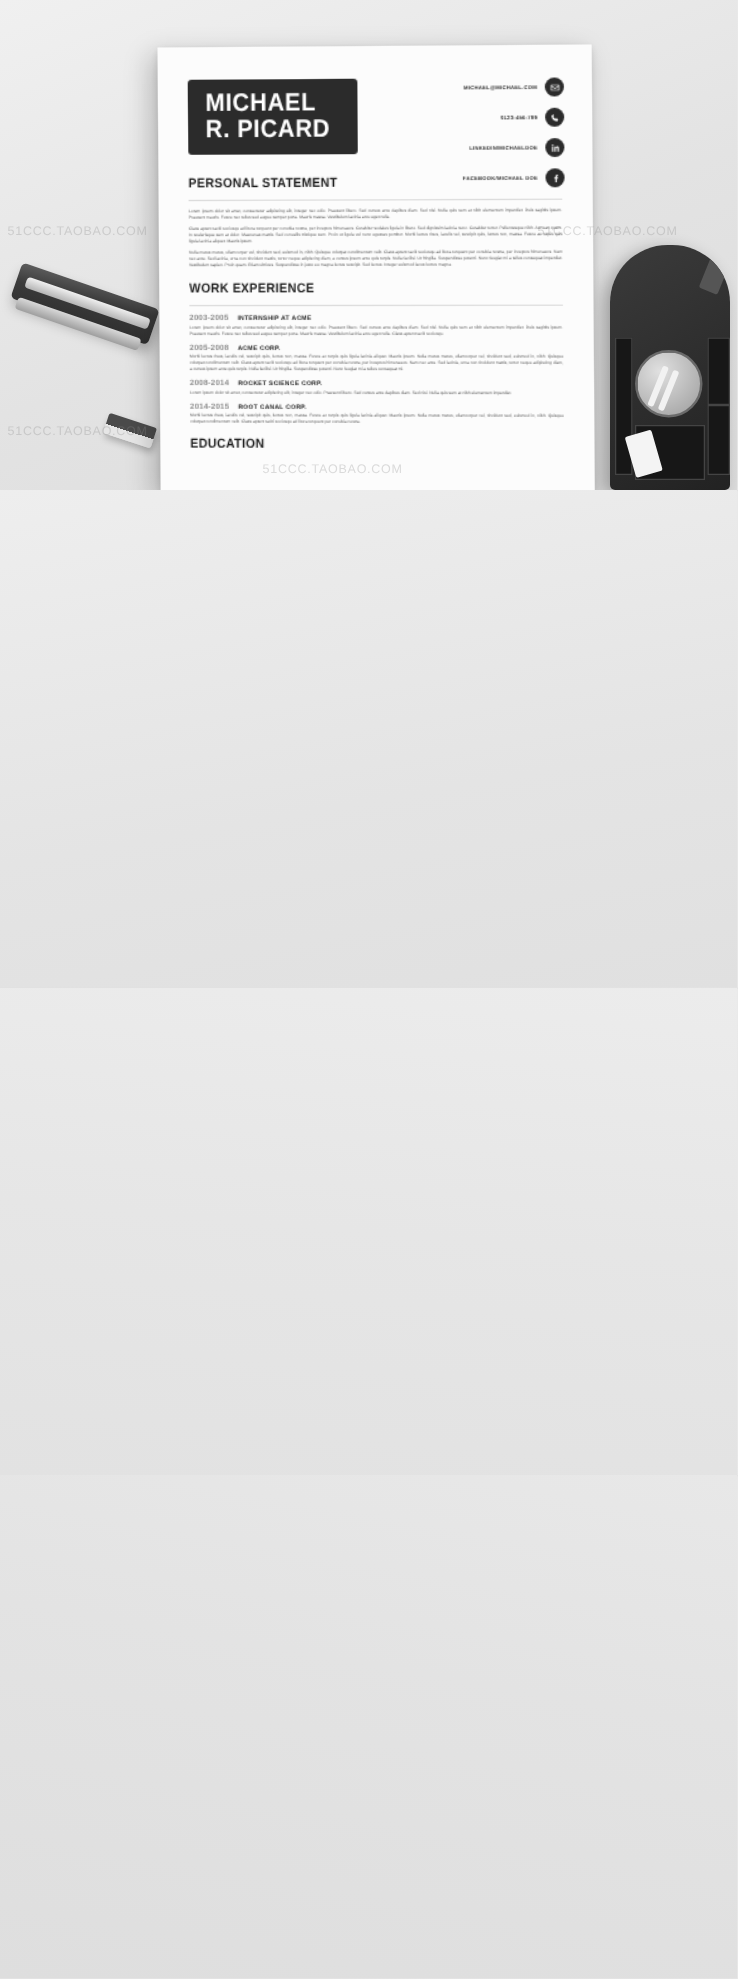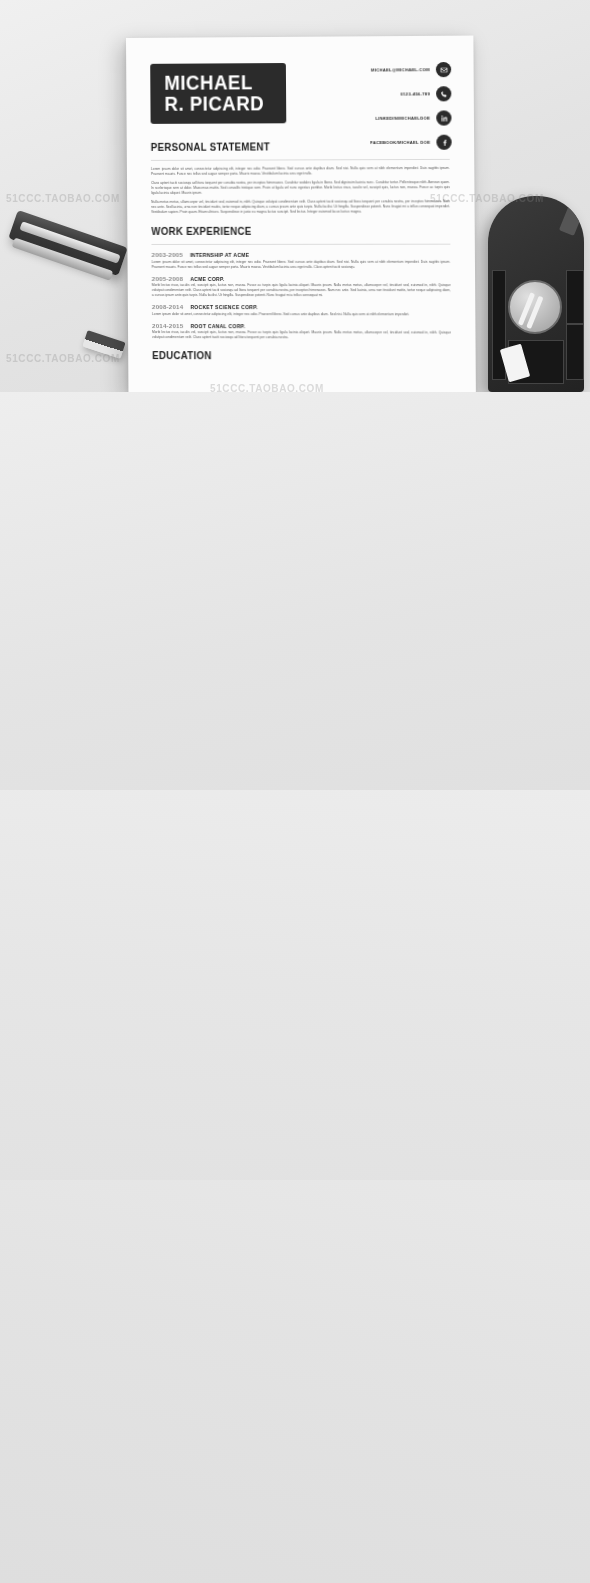--- a/index.html
+++ b/index.html
@@ -13,21 +13,21 @@
   
   .panel { position:absolute; left:0; width:590px; overflow:hidden; }
   #panel-hero   { top:0;    height:392px; background:linear-gradient(160deg,#f0f0f0 0%,#e3e3e3 55%,#dcdcdc 100%); }
   #panel-duo    { top:392px;height:398px; background:linear-gradient(170deg,#eeeeee 0%,#e4e4e4 60%,#e0e0e0 100%); }
   #panel-social { top:790px;height:390px; background:linear-gradient(185deg,#ececec 0%,#e6e6e6 50%,#e2e2e2 100%); }
   #panel-feat   { top:1180px;height:403px;background:linear-gradient(190deg,#e8e8e8 0%,#e3e3e3 40%,#dedede 100%); }
   .panel-sep { position:absolute; left:0; width:590px; height:1px; background:rgba(150,150,150,.35); }
 
   
   .wm { position:absolute; color:rgba(140,140,140,.30); font-size:10px; letter-spacing:.6px;
-        font-family:"Liberation Sans",sans-serif; font-weight:700; white-space:nowrap; pointer-events:none;margin-top:13px; }
+        font-family:"Liberation Sans",sans-serif; font-weight:400; white-space:nowrap; pointer-events:none; }
 
   
   #hero-doc {
     position:absolute; left:126px; top:38px; width:344px; height:356px;
     background:#fcfcfc;
     box-shadow:-6px 6px 20px rgba(0,0,0,.22), 0 2px 6px rgba(0,0,0,.12);
     transform: perspective(900px) rotateY(-1.5deg) rotate(-0.4deg);
     transform-origin: left top;
   }
   #hero-doc .inner { padding:26px 24px 0 24px; }

